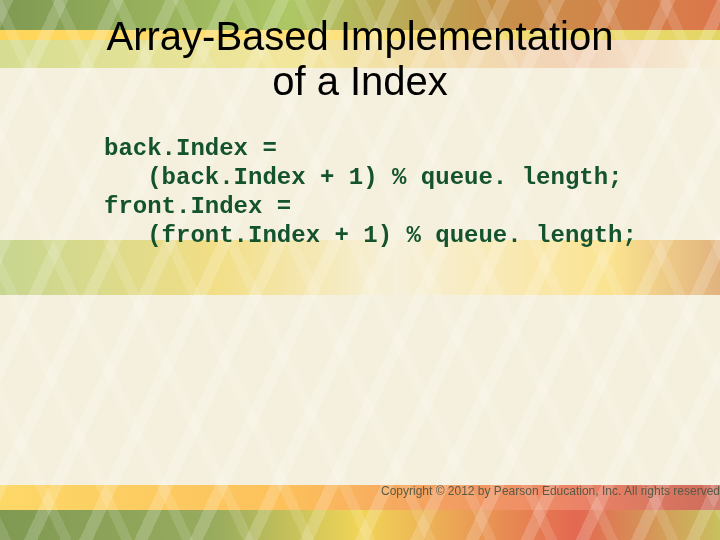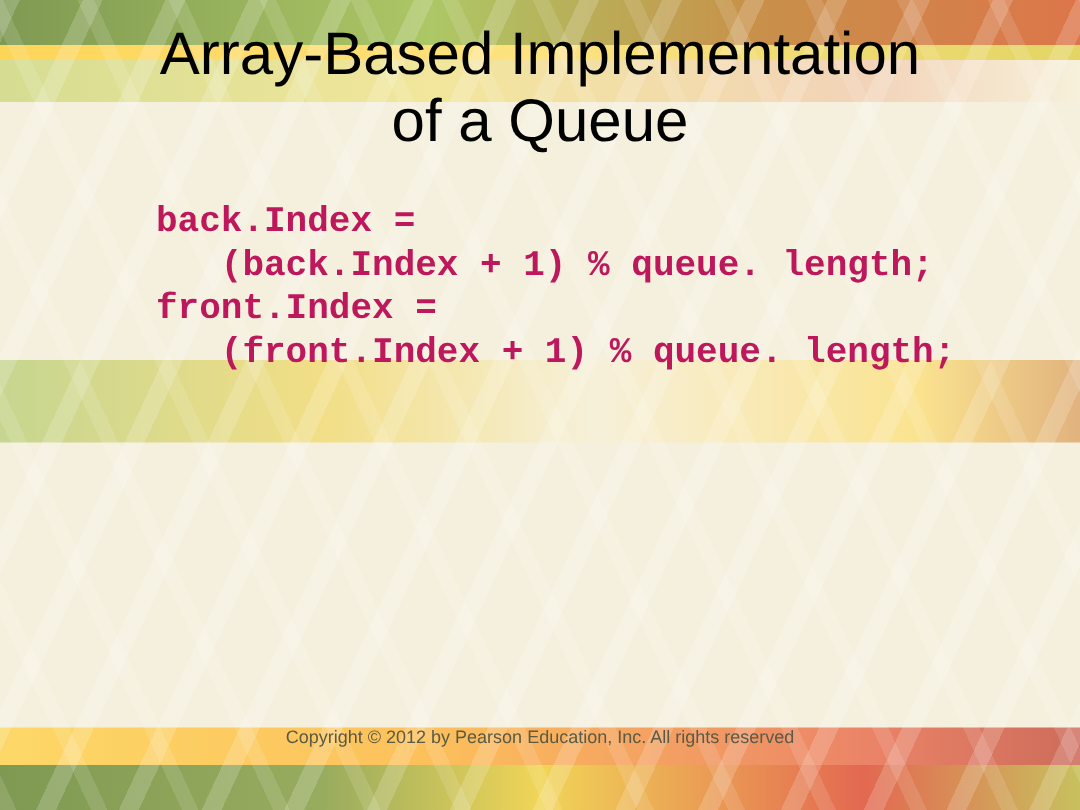--- a/index.html
+++ b/index.html
@@ -74,47 +74,47 @@
     font-size: 18px;
     vertical-align: 1px;
   }
   .codeblock {
     margin: 30px 0 0 64px;
     font-family: "Courier New", Courier, monospace;
     font-size: 24px;
     font-weight: bold;
     line-height: 1.22;
     white-space: pre;
-    color: #be185d;
+    color: #14532d;
   }
   .footer {
     position: absolute;
     bottom: 42px;
     left: 0; right: 0;
-    text-align: center;
+    text-align: right;
     font-size: 12px;
     color: #5a5a46;
   }
 </style>
 </head>
 <body>
 
 <div class="slide">
   <div class="bg-strip strip-a"></div>
   <div class="bg-strip strip-b"></div>
   <div class="bg-strip strip-c"></div>
   <div class="bg-strip strip-d"></div>
   <div class="bg-strip strip-e"></div>
   <div class="bg-strip strip-f"></div>
   <div class="hatch"></div>
 
   <div class="content">
     <h1 class="title">
       <span>Array-Based Implementation</span><br>
-      <span>of a Queue</span>
+      <span>of a Index</span>
     </h1>
 
 
     <div class="codeblock">back.Index =
    (back.Index + 1) % queue. length;
 front.Index =
    (front.Index + 1) % queue. length;</div>
   </div>
 
   <div class="footer">Copyright © 2012 by Pearson Education, Inc. All rights reserved</div>

